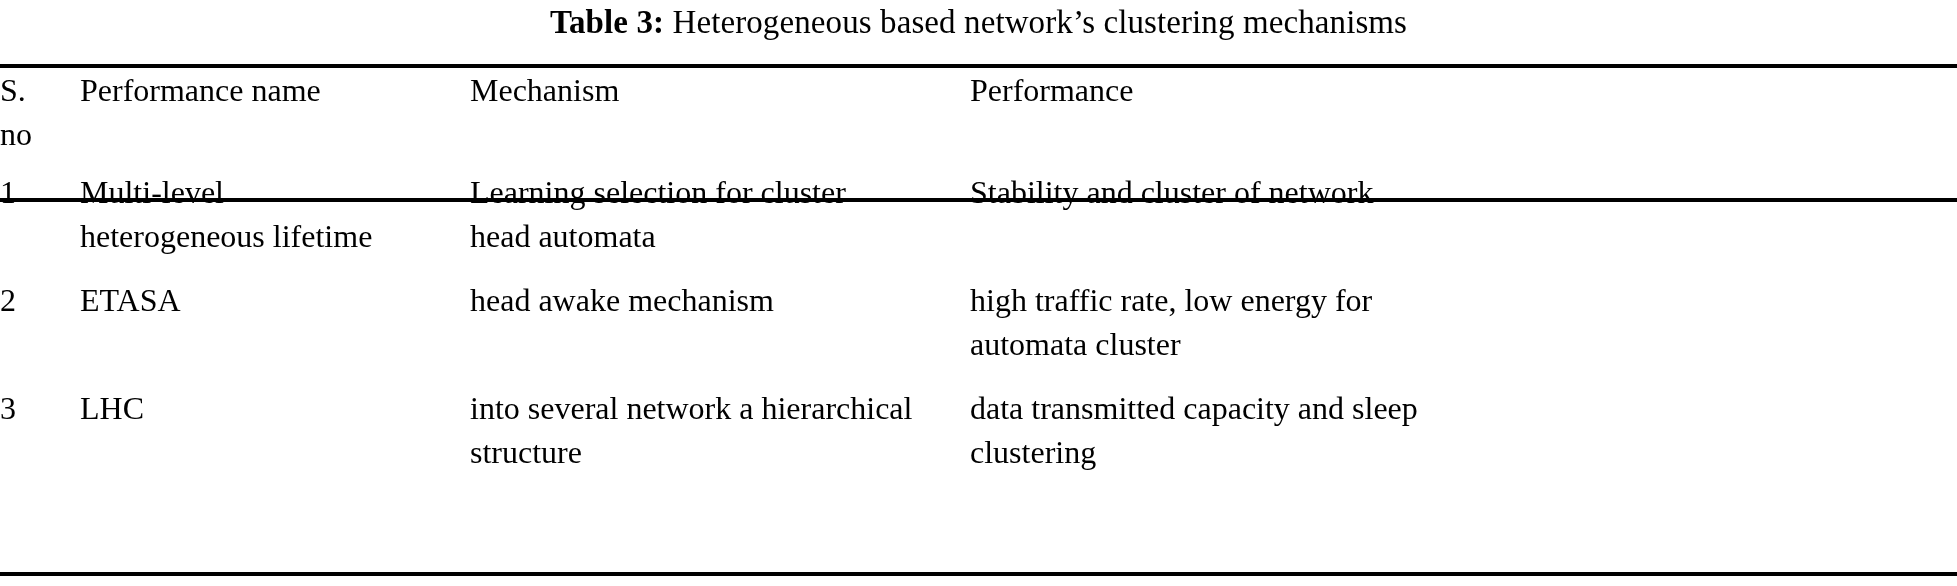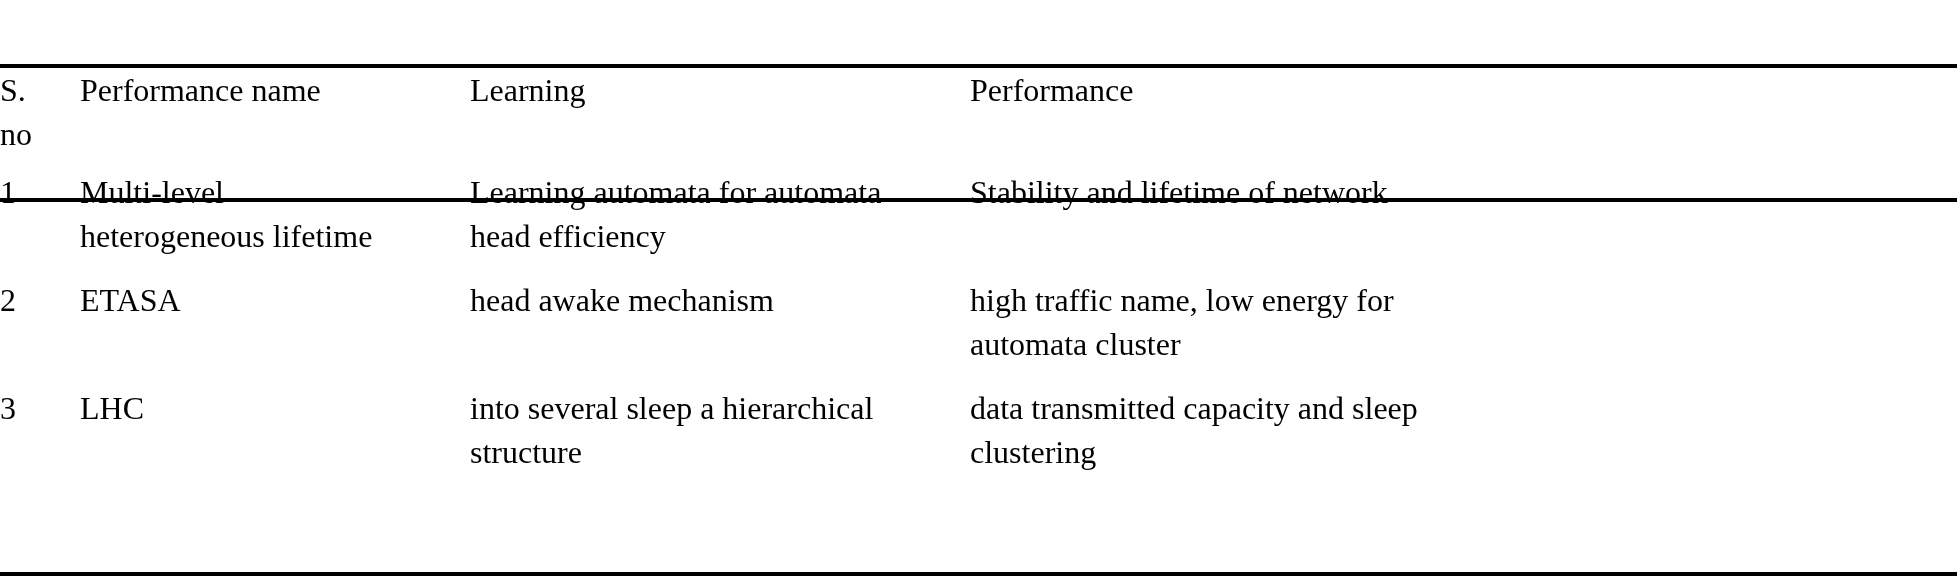--- a/index.html
+++ b/index.html
@@ -90,78 +90,82 @@
   .body-cell {
     line-height: 44px;
   }
   .line { display: block; white-space: nowrap; }
 </style>
 </head>
 <body>
 
 <div class="page">
 
+  <div class="caption">
+    <span class="caption-label">Table 3:</span>
+    <span class="caption-text">Heterogeneous based network’s clustering mechanisms</span>
+  </div>
 
   <div class="rule rule-top"></div>
   <div class="rule rule-header"></div>
   <div class="rule rule-bottom"></div>
 
   <table class="tbl">
     <colgroup>
       <col class="col-sno">
       <col class="col-name">
       <col class="col-mech">
       <col class="col-perf">
     </colgroup>
     <thead>
       <tr class="head-row">
         <th class="head-cell cell-pad-sno">
           <span class="line">S.</span>
           <span class="line">no</span>
         </th>
         <th class="head-cell cell-pad-name">Performance name</th>
-        <th class="head-cell cell-pad-mech">Learning</th>
+        <th class="head-cell cell-pad-mech">Mechanism</th>
         <th class="head-cell cell-pad-perf">Performance</th>
       </tr>
     </thead>
     <tbody>
       <tr class="body-row">
         <td class="body-cell cell-pad-sno">1</td>
         <td class="body-cell cell-pad-name">
           <span class="line">Multi-level</span>
           <span class="line">heterogeneous lifetime</span>
         </td>
         <td class="body-cell cell-pad-mech">
-          <span class="line">Learning automata for automata</span>
-          <span class="line">head efficiency</span>
+          <span class="line">Learning selection for cluster</span>
+          <span class="line">head automata</span>
         </td>
         <td class="body-cell cell-pad-perf">
-          <span class="line">Stability and lifetime of network</span>
+          <span class="line">Stability and cluster of network</span>
         </td>
       </tr>
       <tr class="body-row">
         <td class="body-cell cell-pad-sno">2</td>
         <td class="body-cell cell-pad-name">
           <span class="line">ETASA</span>
         </td>
         <td class="body-cell cell-pad-mech">
           <span class="line">head awake mechanism</span>
         </td>
         <td class="body-cell cell-pad-perf">
-          <span class="line">high traffic name, low energy for</span>
+          <span class="line">high traffic rate, low energy for</span>
           <span class="line">automata cluster</span>
         </td>
       </tr>
       <tr class="body-row">
         <td class="body-cell cell-pad-sno">3</td>
         <td class="body-cell cell-pad-name">
           <span class="line">LHC</span>
         </td>
         <td class="body-cell cell-pad-mech">
-          <span class="line">into several sleep a hierarchical</span>
+          <span class="line">into several network a hierarchical</span>
           <span class="line">structure</span>
         </td>
         <td class="body-cell cell-pad-perf">
           <span class="line">data transmitted capacity and sleep</span>
           <span class="line">clustering</span>
         </td>
       </tr>
     </tbody>
   </table>
 

